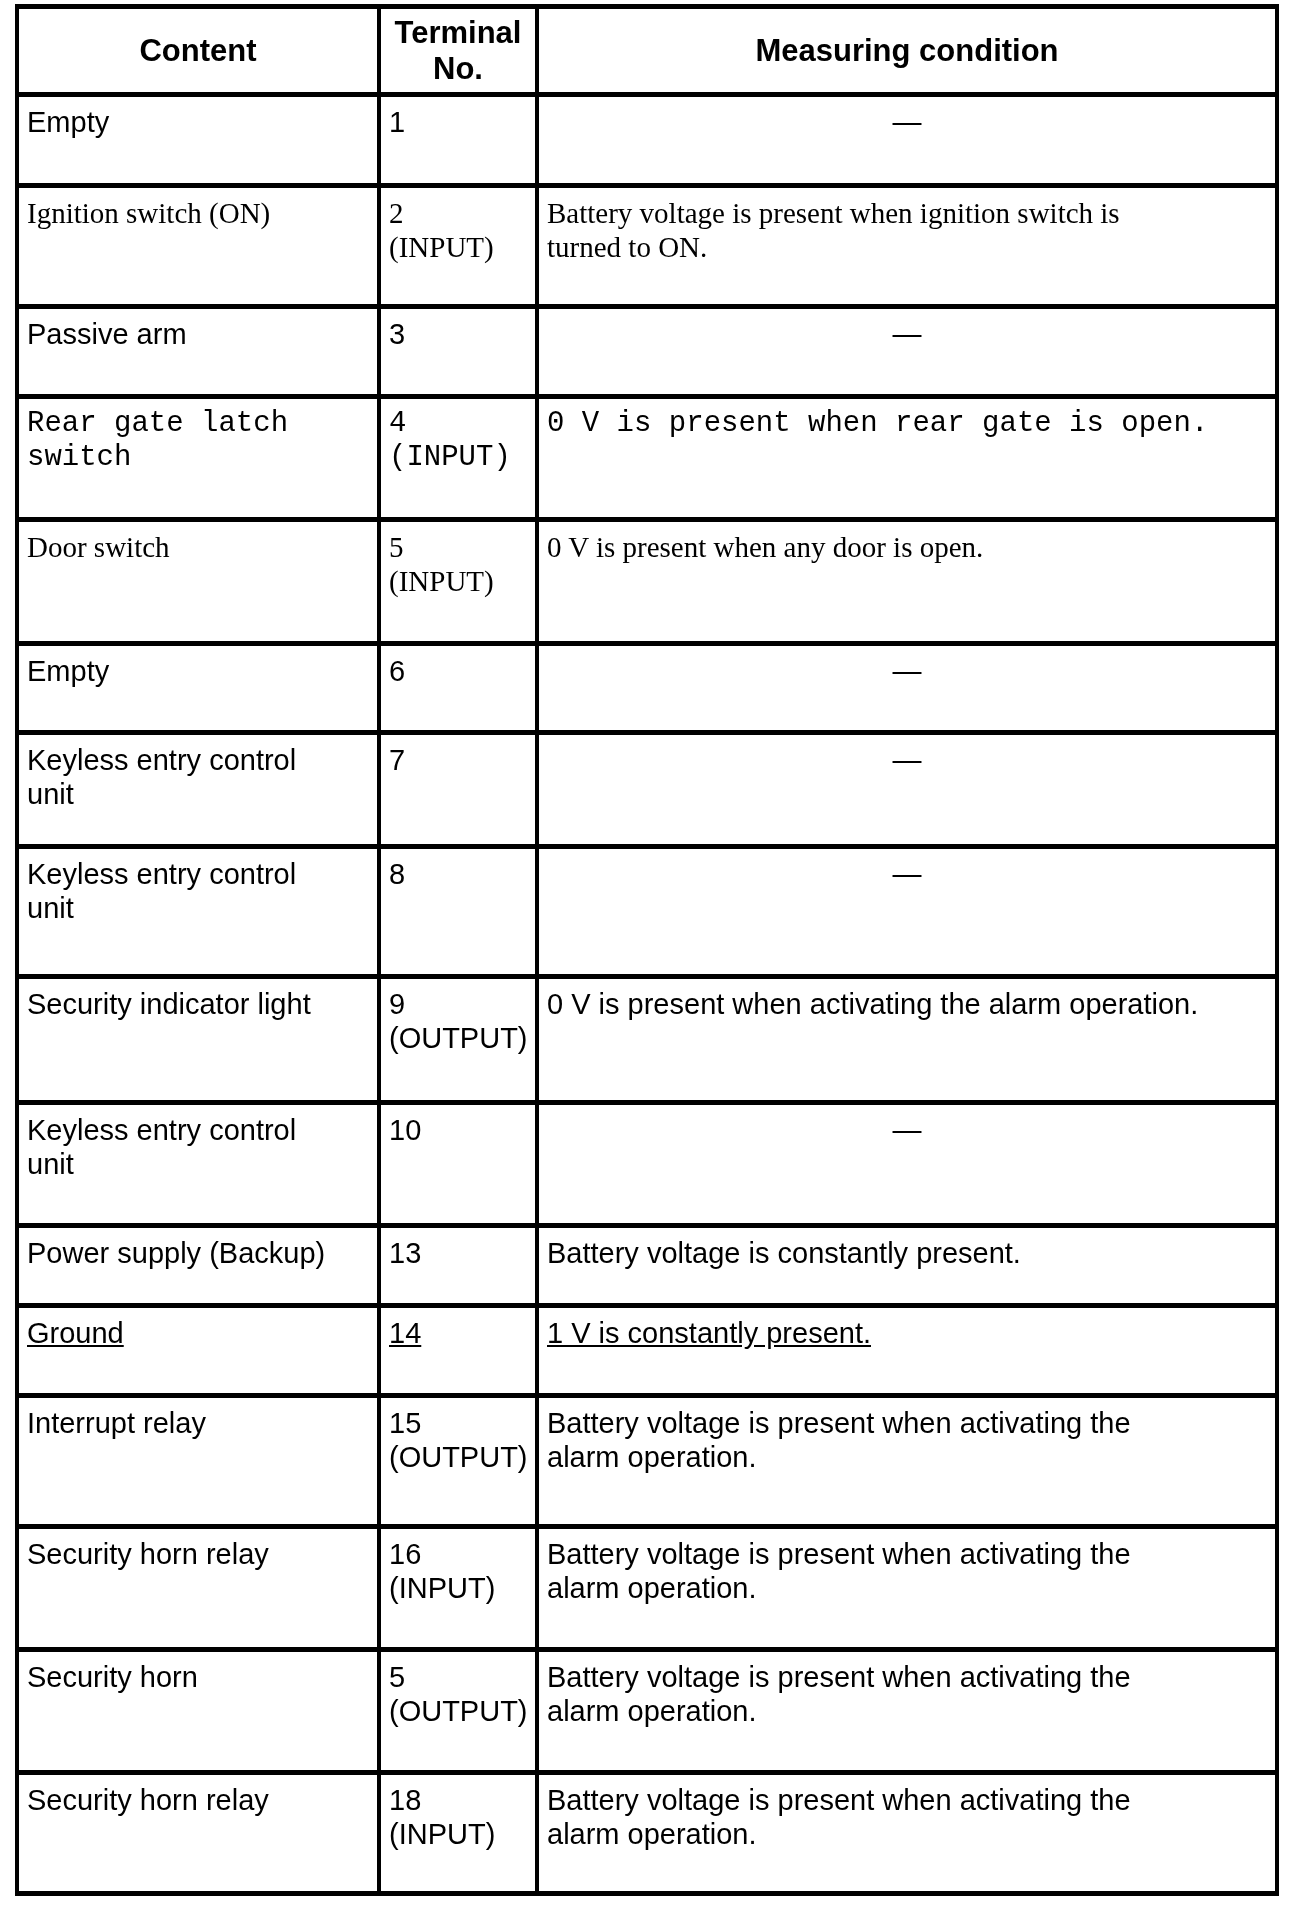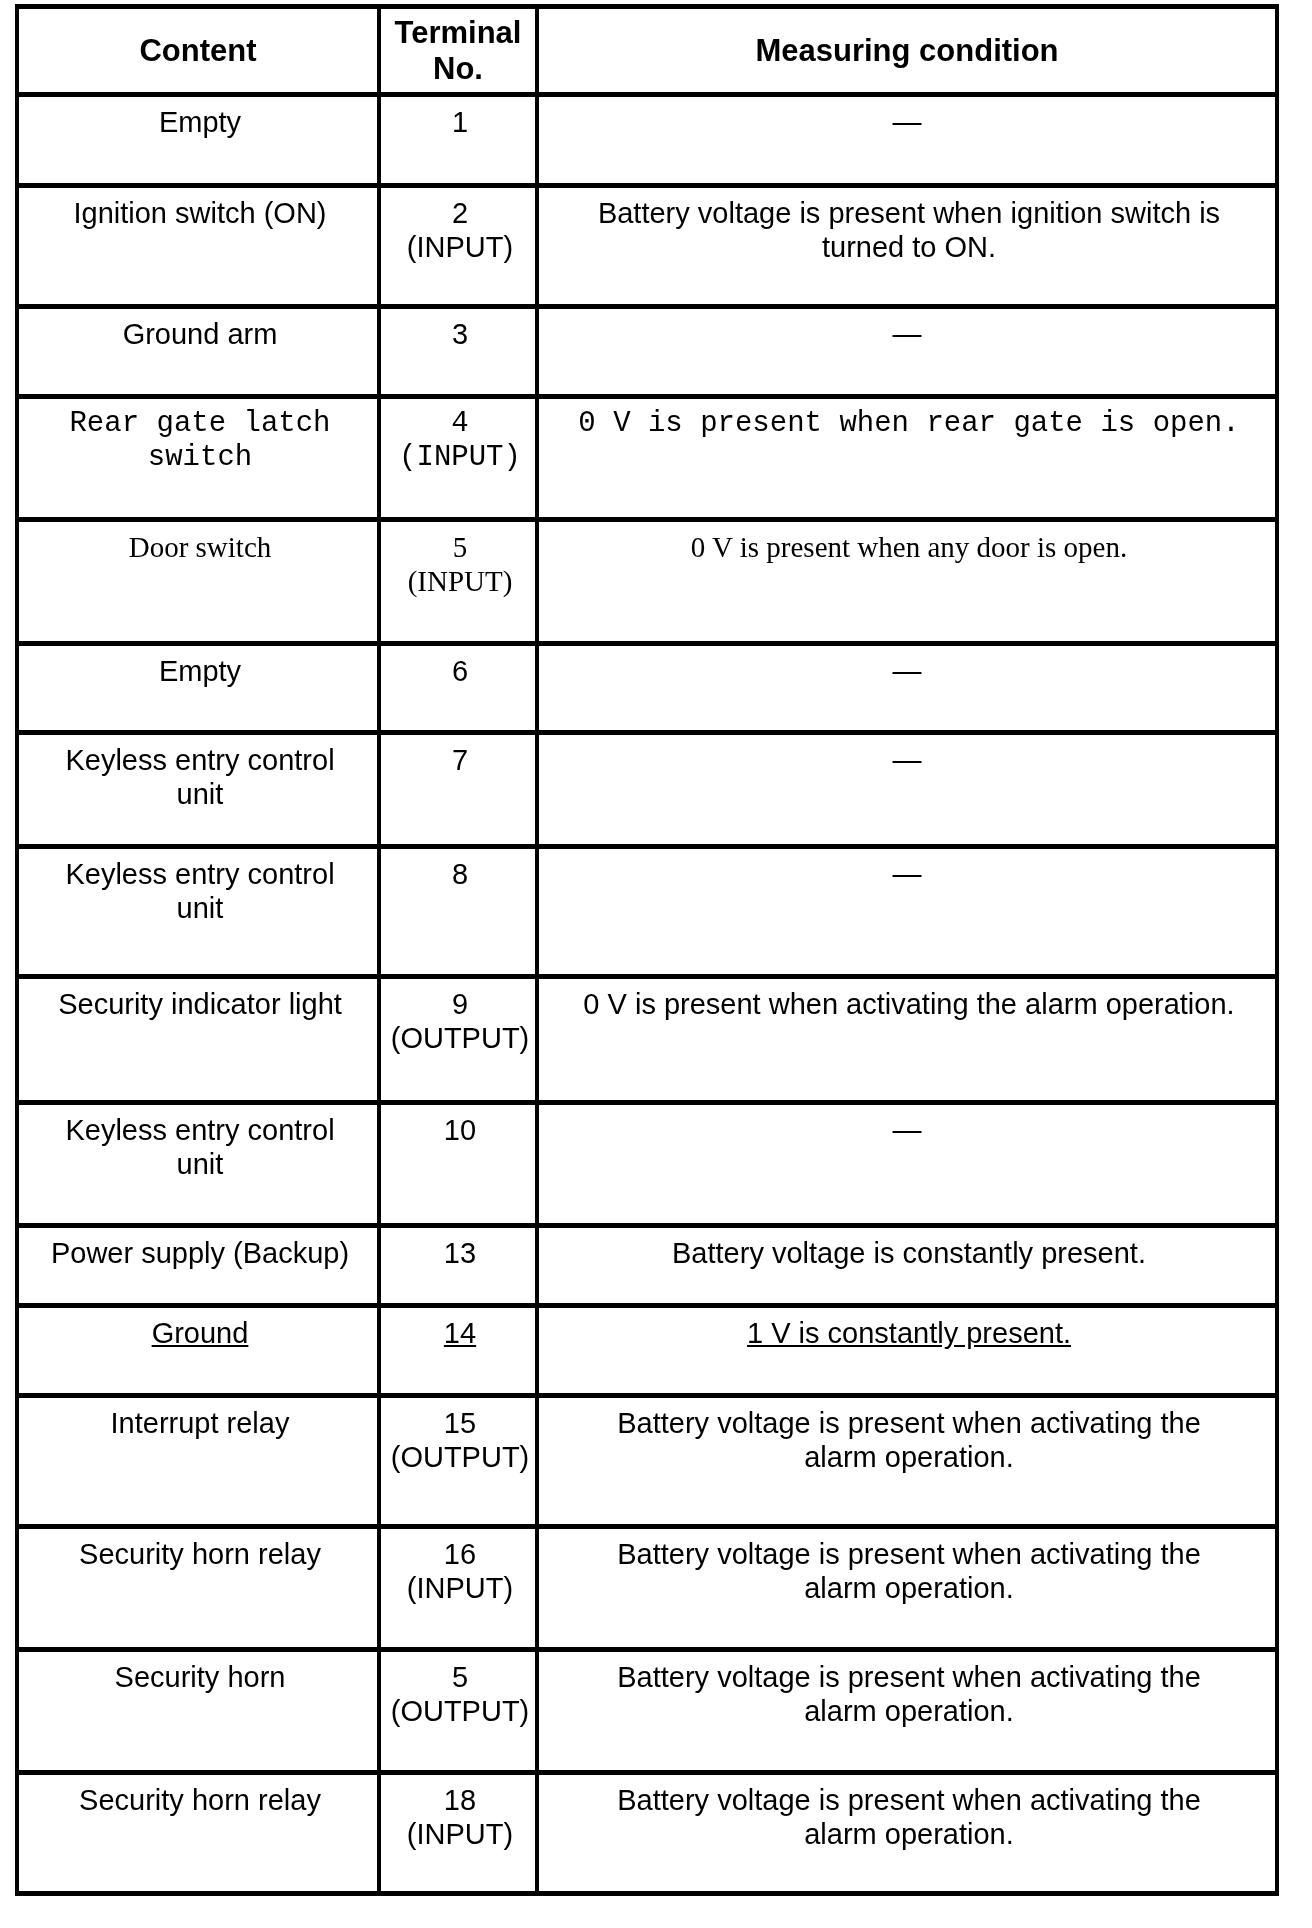--- a/index.html
+++ b/index.html
@@ -40,30 +40,30 @@
     text-align: center;
     vertical-align: middle;
     line-height: 36px;
     padding: 2px;
     height: 88px;
   }
   tbody td {
     font-size: 29px;
     line-height: 34px;
     vertical-align: top;
-    text-align: center;
+    text-align: left;
     padding: 8px 4px 0 8px;
   }
   tbody td.center {
     text-align: center;
     padding-left: 4px;
   }
   
   tbody tr:nth-child(1)  { height: 91px;  }
-  tbody tr:nth-child(2)  { height: 121px; }
+  tbody tr:nth-child(2)  { height: 121px; font-family: Liberation Serif, serif; }
   tbody tr:nth-child(3)  { height: 90px;  }
   tbody tr:nth-child(4)  { height: 123px; font-family: Liberation Mono, monospace; }
   tbody tr:nth-child(5)  { height: 124px; font-family: Liberation Serif, serif; }
   tbody tr:nth-child(6)  { height: 89px;  }
   tbody tr:nth-child(7)  { height: 114px; }
   tbody tr:nth-child(8)  { height: 130px; }
   tbody tr:nth-child(9)  { height: 126px; }
   tbody tr:nth-child(10) { height: 123px; }
   tbody tr:nth-child(11) { height: 80px;  }
   tbody tr:nth-child(12) { height: 90px; text-decoration: underline;  }
@@ -97,21 +97,21 @@
           <td class="center">—</td>
         </tr>
         <tr>
           <td>Ignition switch (ON)</td>
           <td>2
 (INPUT)</td>
           <td>Battery voltage is present when ignition switch is
 turned to ON.</td>
         </tr>
         <tr>
-          <td>Ground arm</td>
+          <td>Passive arm</td>
           <td>3</td>
           <td class="center">—</td>
         </tr>
         <tr>
           <td>Rear gate latch switch</td>
           <td>4
 (INPUT)</td>
           <td>0 V is present when rear gate is open.</td>
         </tr>
         <tr>

